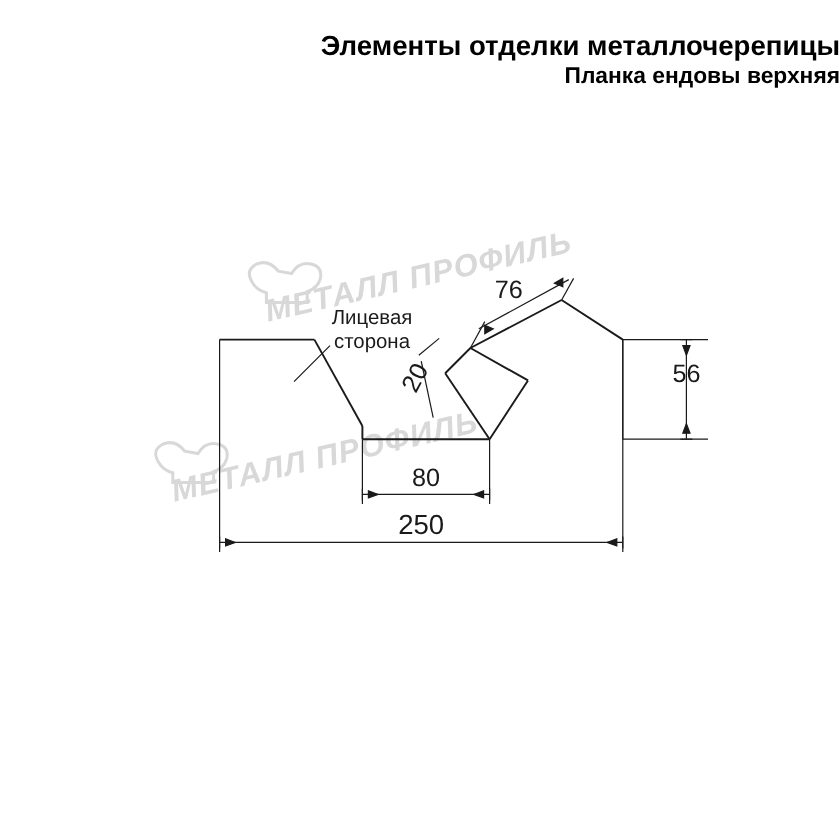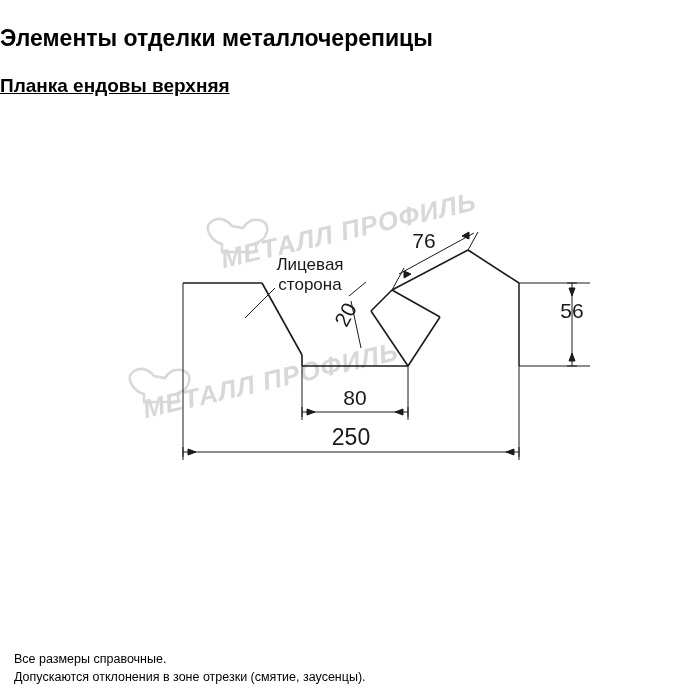--- a/index.html
+++ b/index.html
@@ -17,34 +17,32 @@
   }
   .page {
     position: absolute;
     inset: 0;
   }
   .title-block {
     position: absolute;
     top: 24px;
     left: 0;
     width: 700px;
-    text-align: left;
+    text-align: right;
   }
   .title-main {
     font-size: 23px;
     font-weight: bold;
     letter-spacing: 0px;
     line-height: 28px;
   }
   .title-sub {
     font-size: 19px;
     font-weight: bold;
-    margin-top: 22px;
     line-height: 24px;
-    text-decoration: underline;
   }
   .title-code {
     font-size: 19px;
     font-weight: bold;
     margin-top: 13px;
     line-height: 24px;
   }
   .drawing {
     position: absolute;
     top: 170px;
@@ -189,18 +187,14 @@
 
       <g stroke="#1a1a1a" stroke-width="1" fill="none">
         <path d="M245 148 L 275 118"></path>
       </g>
       <text x="310" y="100" text-anchor="middle" font-family="Liberation Sans, sans-serif" font-size="17" fill="#1a1a1a">Лицевая</text>
       <text x="310" y="120" text-anchor="middle" font-family="Liberation Sans, sans-serif" font-size="17" fill="#1a1a1a">сторона</text>
 
     </svg>
   </div>
 
-  <div class="footer">
-    <div>Все размеры справочные.</div>
-    <div>Допускаются отклонения в зоне отрезки (смятие, заусенцы).</div>
-  </div>
 
 </div>
 
 </body></html>

